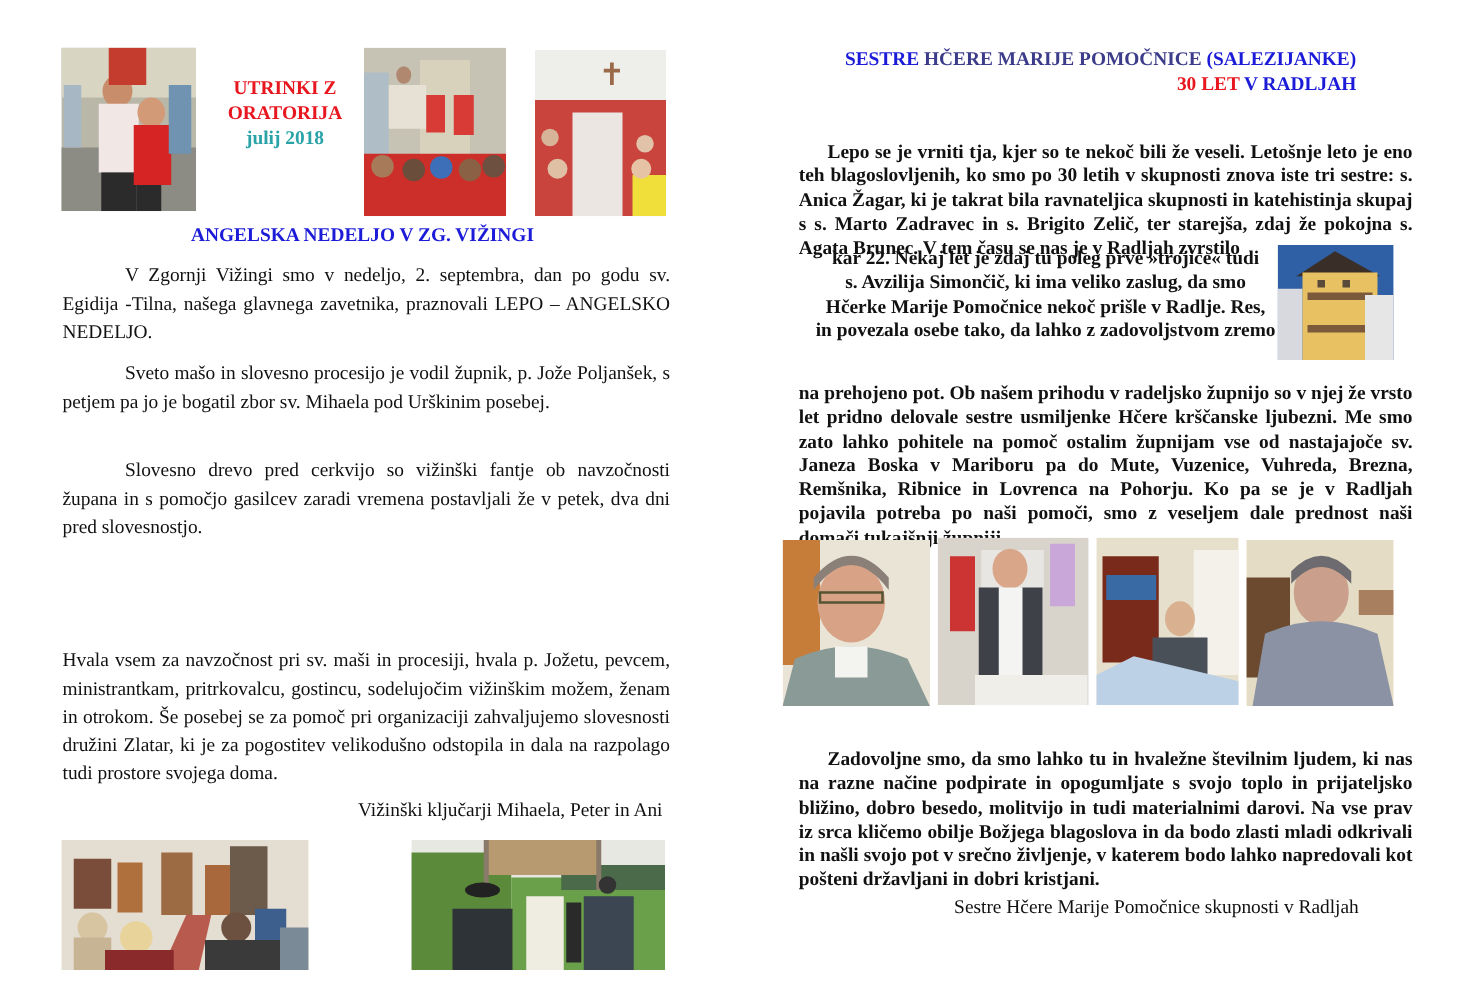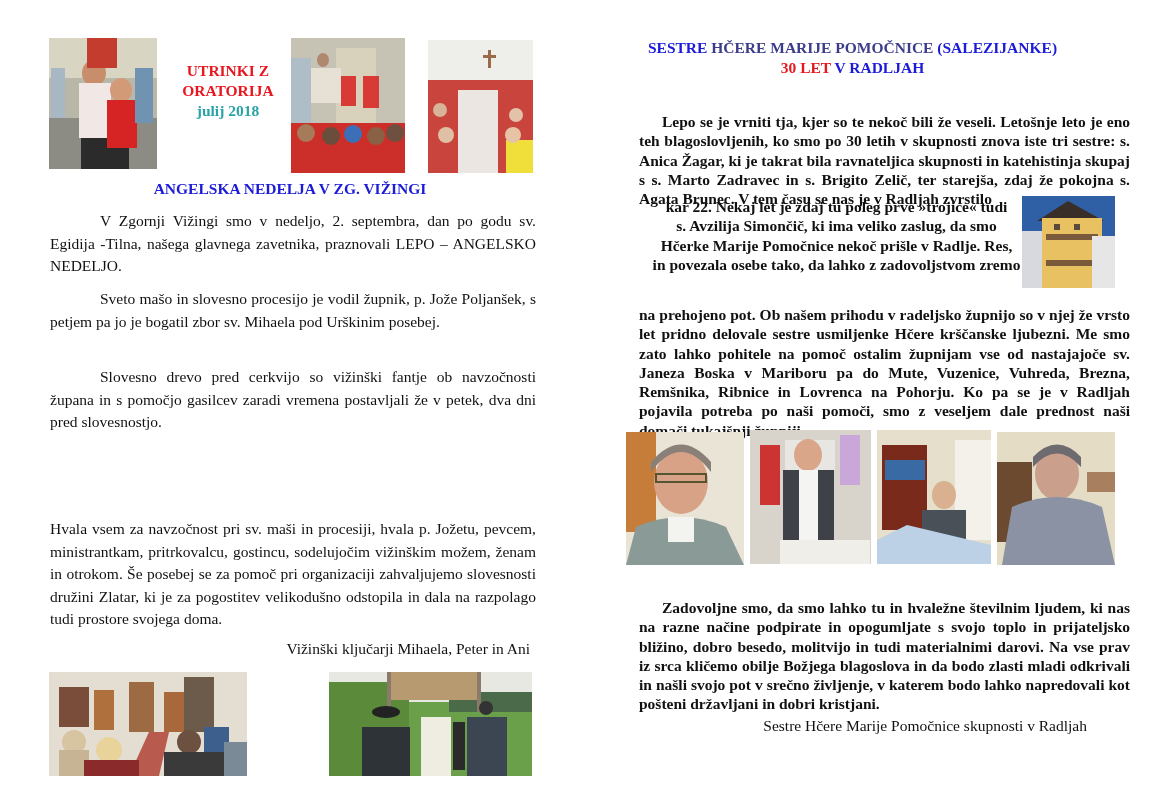--- a/index.html
+++ b/index.html
@@ -17,21 +17,21 @@
   .teal { color:#29a3a8; }
 
   .heading-left { position:absolute; left:50px; top:180px; width:480px; text-align:center;
     color:#1b1bd8; font-weight:bold; font-size:15.5px; }
 
   .para { position:absolute; left:50px; width:486px; font-size:15.5px; line-height:22.5px;
     text-align:justify; margin:0; }
   .para.indent { text-indent:50px; }
   .sign-left { position:absolute; left:50px; width:480px; top:640px; text-align:right; font-size:15.5px; }
 
-  .heading-right { position:absolute; left:620px; width:465px; top:38px; text-align:center;
+  .heading-right { position:absolute; left:620px; width:465px; top:38px; text-align:right;
     font-weight:bold; font-size:15.5px; line-height:20px; }
   .blue { color:#1b1bd8; }
   .slate { color:#3c3c8a; }
 
   .rpara { position:absolute; left:623px; width:491px; font-size:15.5px; line-height:19.3px;
     text-align:justify; margin:16px;font-weight:bold; }
   .rpara.indent { text-indent:23px; }
   .rwrap-line { display:block; }
 
   .sign-right { position:absolute; left:600px; width:487px; top:717px; text-align:right; font-size:15.5px; }
@@ -91,21 +91,21 @@
       <rect x="0" y="40" width="105" height="93" fill="#c9443c"></rect>
       <rect x="30" y="50" width="40" height="83" fill="#ece6e3"></rect>
       <circle cx="12" cy="70" r="7" fill="#d7b497"></circle>
       <circle cx="18" cy="95" r="8" fill="#e0c0a5"></circle>
       <circle cx="88" cy="75" r="7" fill="#e2c2a8"></circle>
       <rect x="78" y="100" width="27" height="33" fill="#f0df3b"></rect>
       <circle cx="85" cy="95" r="8" fill="#e6c3a4"></circle>
     </svg>
   </div>
 
-  <div class="heading-left">ANGELSKA NEDELJA V ZG. VIŽINGI</div>
+  <div class="heading-left">ANGELSKA NEDELJO V ZG. VIŽINGI</div>
 
   <p class="para indent" style="top:210px;">V Zgornji Vižingi smo v nedeljo, 2. septembra, dan po godu sv. Egidija -Tilna, našega glavnega zavetnika,  praznovali LEPO – ANGELSKO NEDELJO.</p>
   <p class="para indent" style="top:288px;">Sveto mašo in slovesno procesijo je vodil župnik, p. Jože Poljanšek,  s petjem pa jo je bogatil zbor sv. Mihaela pod Urškinim posebej.</p>
   <p class="para indent" style="top:366px;">Slovesno drevo pred cerkvijo so vižinški fantje ob navzočnosti župana in s pomočjo gasilcev  zaradi vremena postavljali že v petek, dva dni pred slovesnostjo.</p>
   <p class="para" style="top:518px;">Hvala vsem za navzočnost pri sv. maši in procesiji, hvala p. Jožetu, pevcem, ministrantkam, pritrkovalcu,  gostincu, sodelujočim vižinškim možem, ženam in  otrokom. Še posebej se za pomoč pri organizaciji zahvaljujemo  slovesnosti  družini  Zlatar,  ki  je  za  pogostitev velikodušno odstopila in dala na razpolago tudi  prostore svojega doma.</p>
 
   <div class="sign-left">Vižinški ključarji Mihaela, Peter in Ani</div>
 
   <div class="photo" style="left:49px;top:672px;width:198px;height:104px;">
     <svg viewBox="0 0 198 104" preserveAspectRatio="none">

